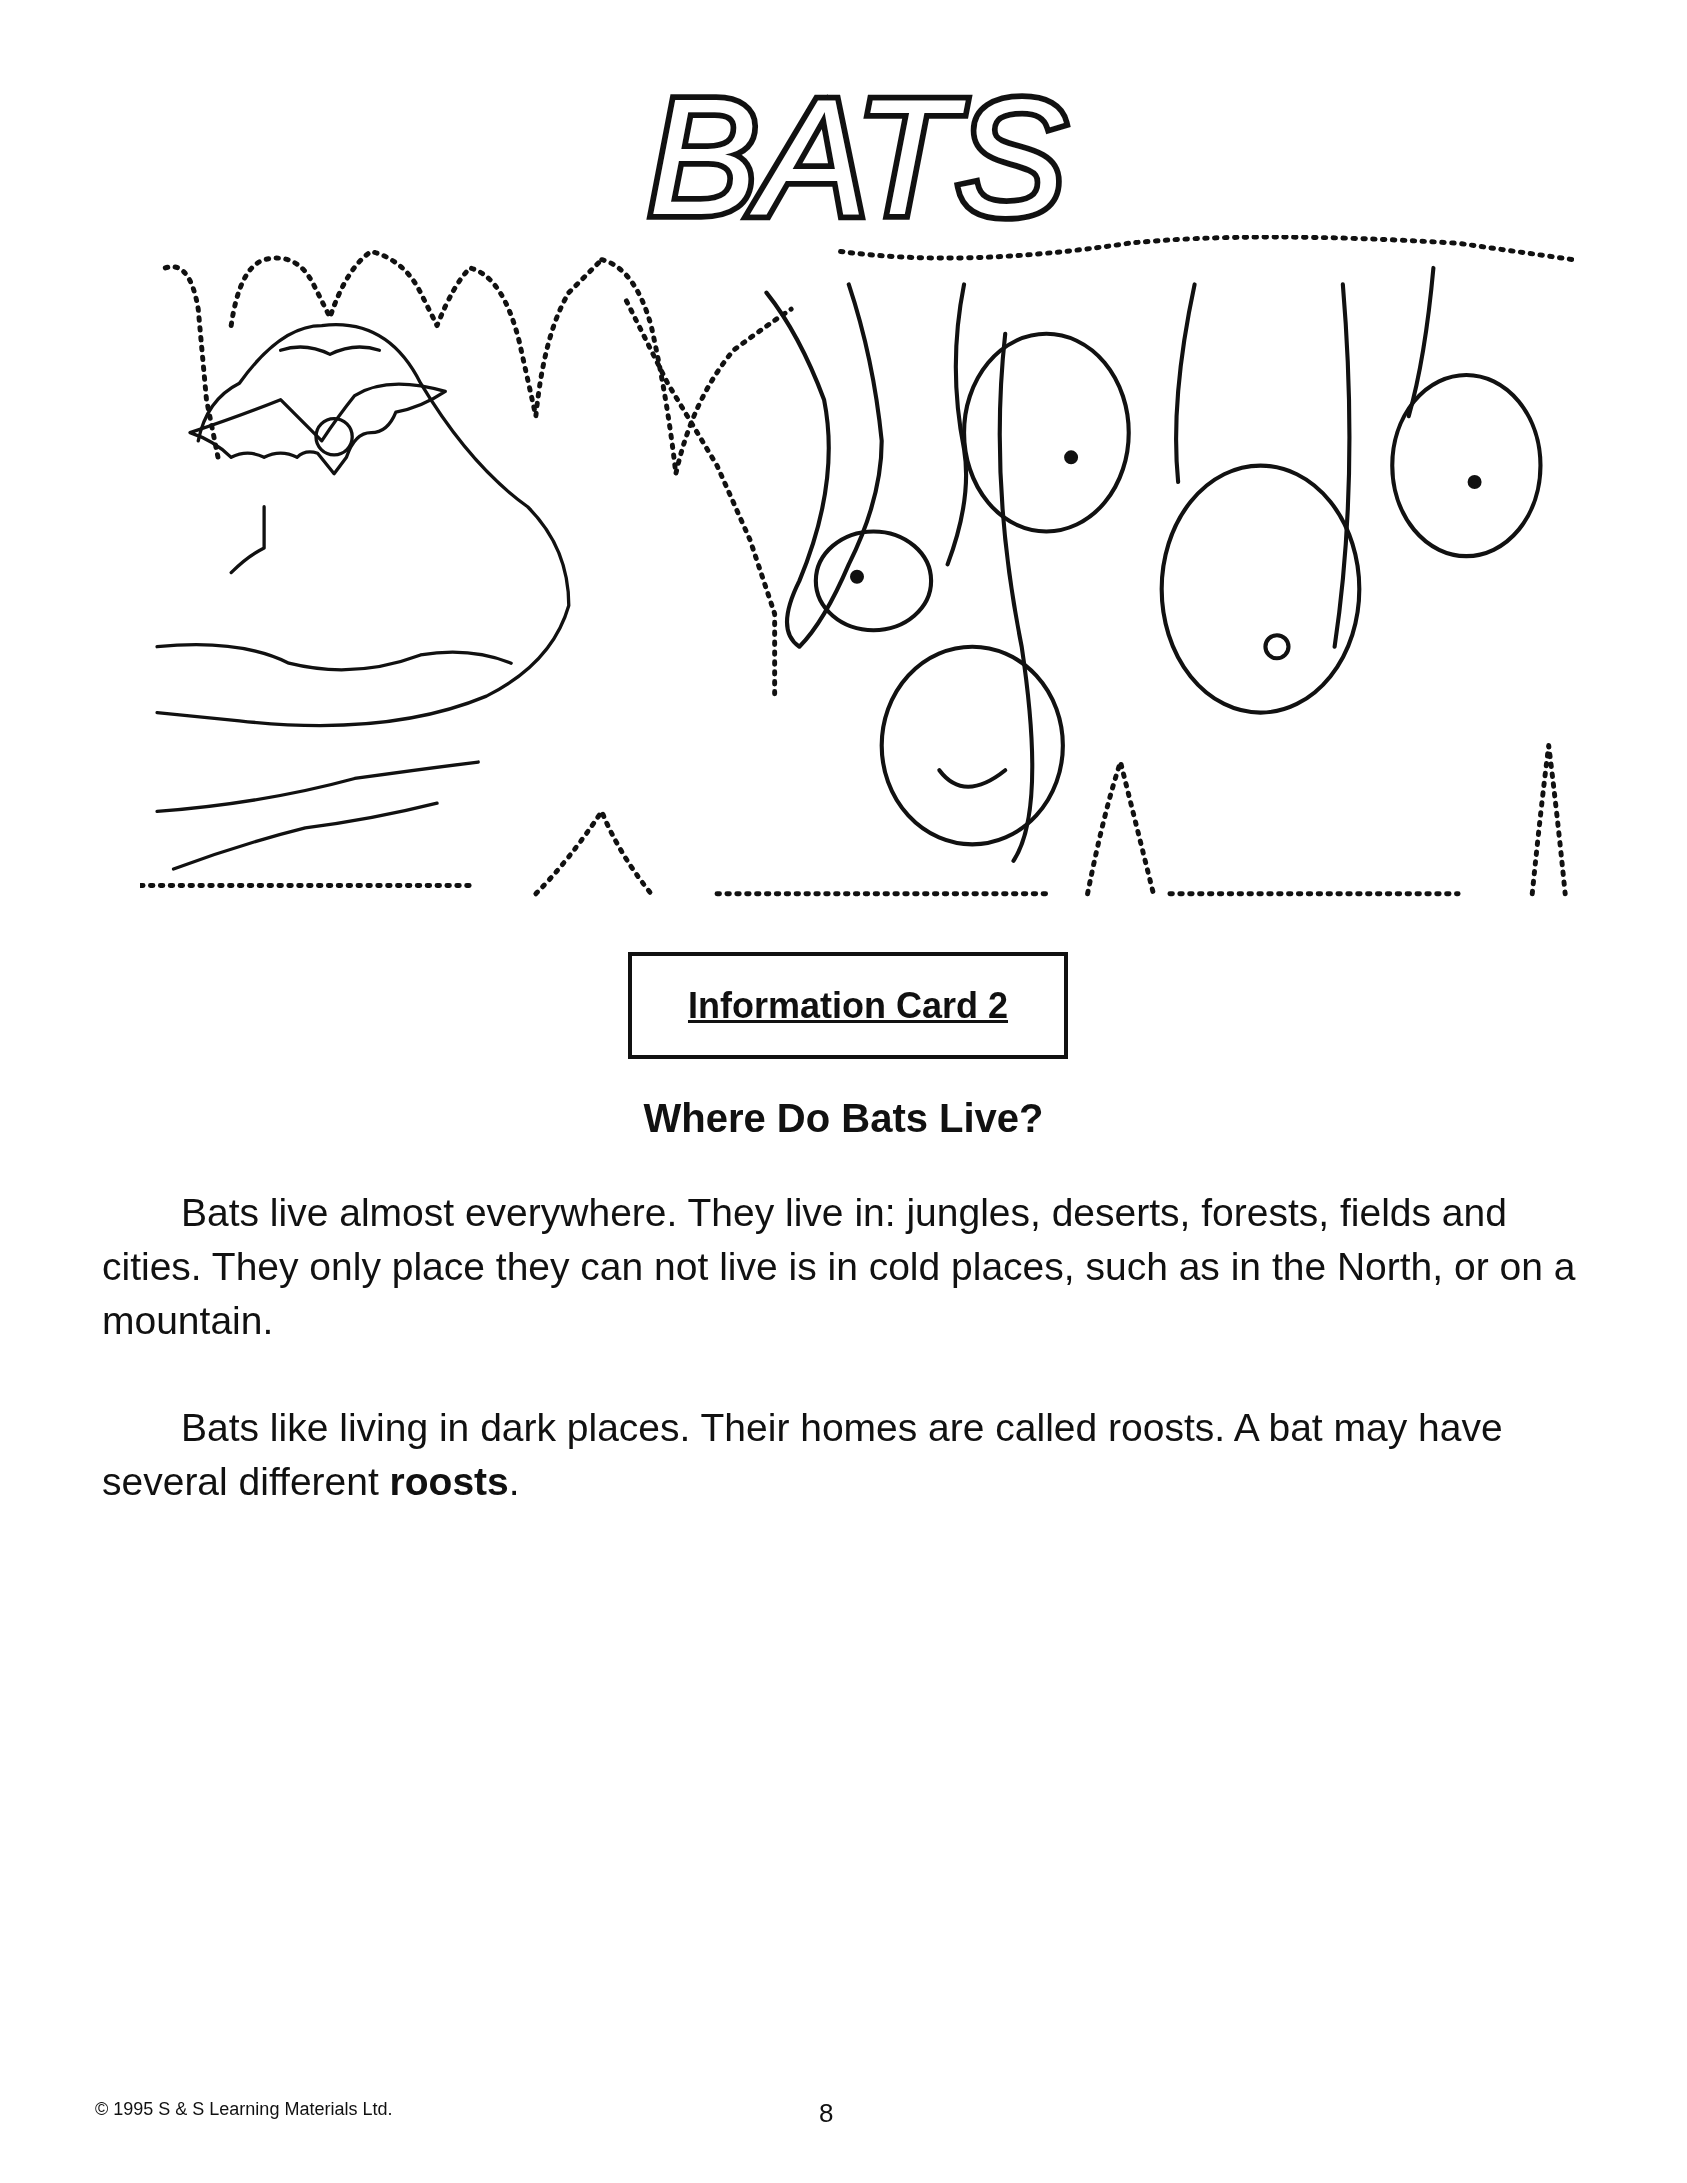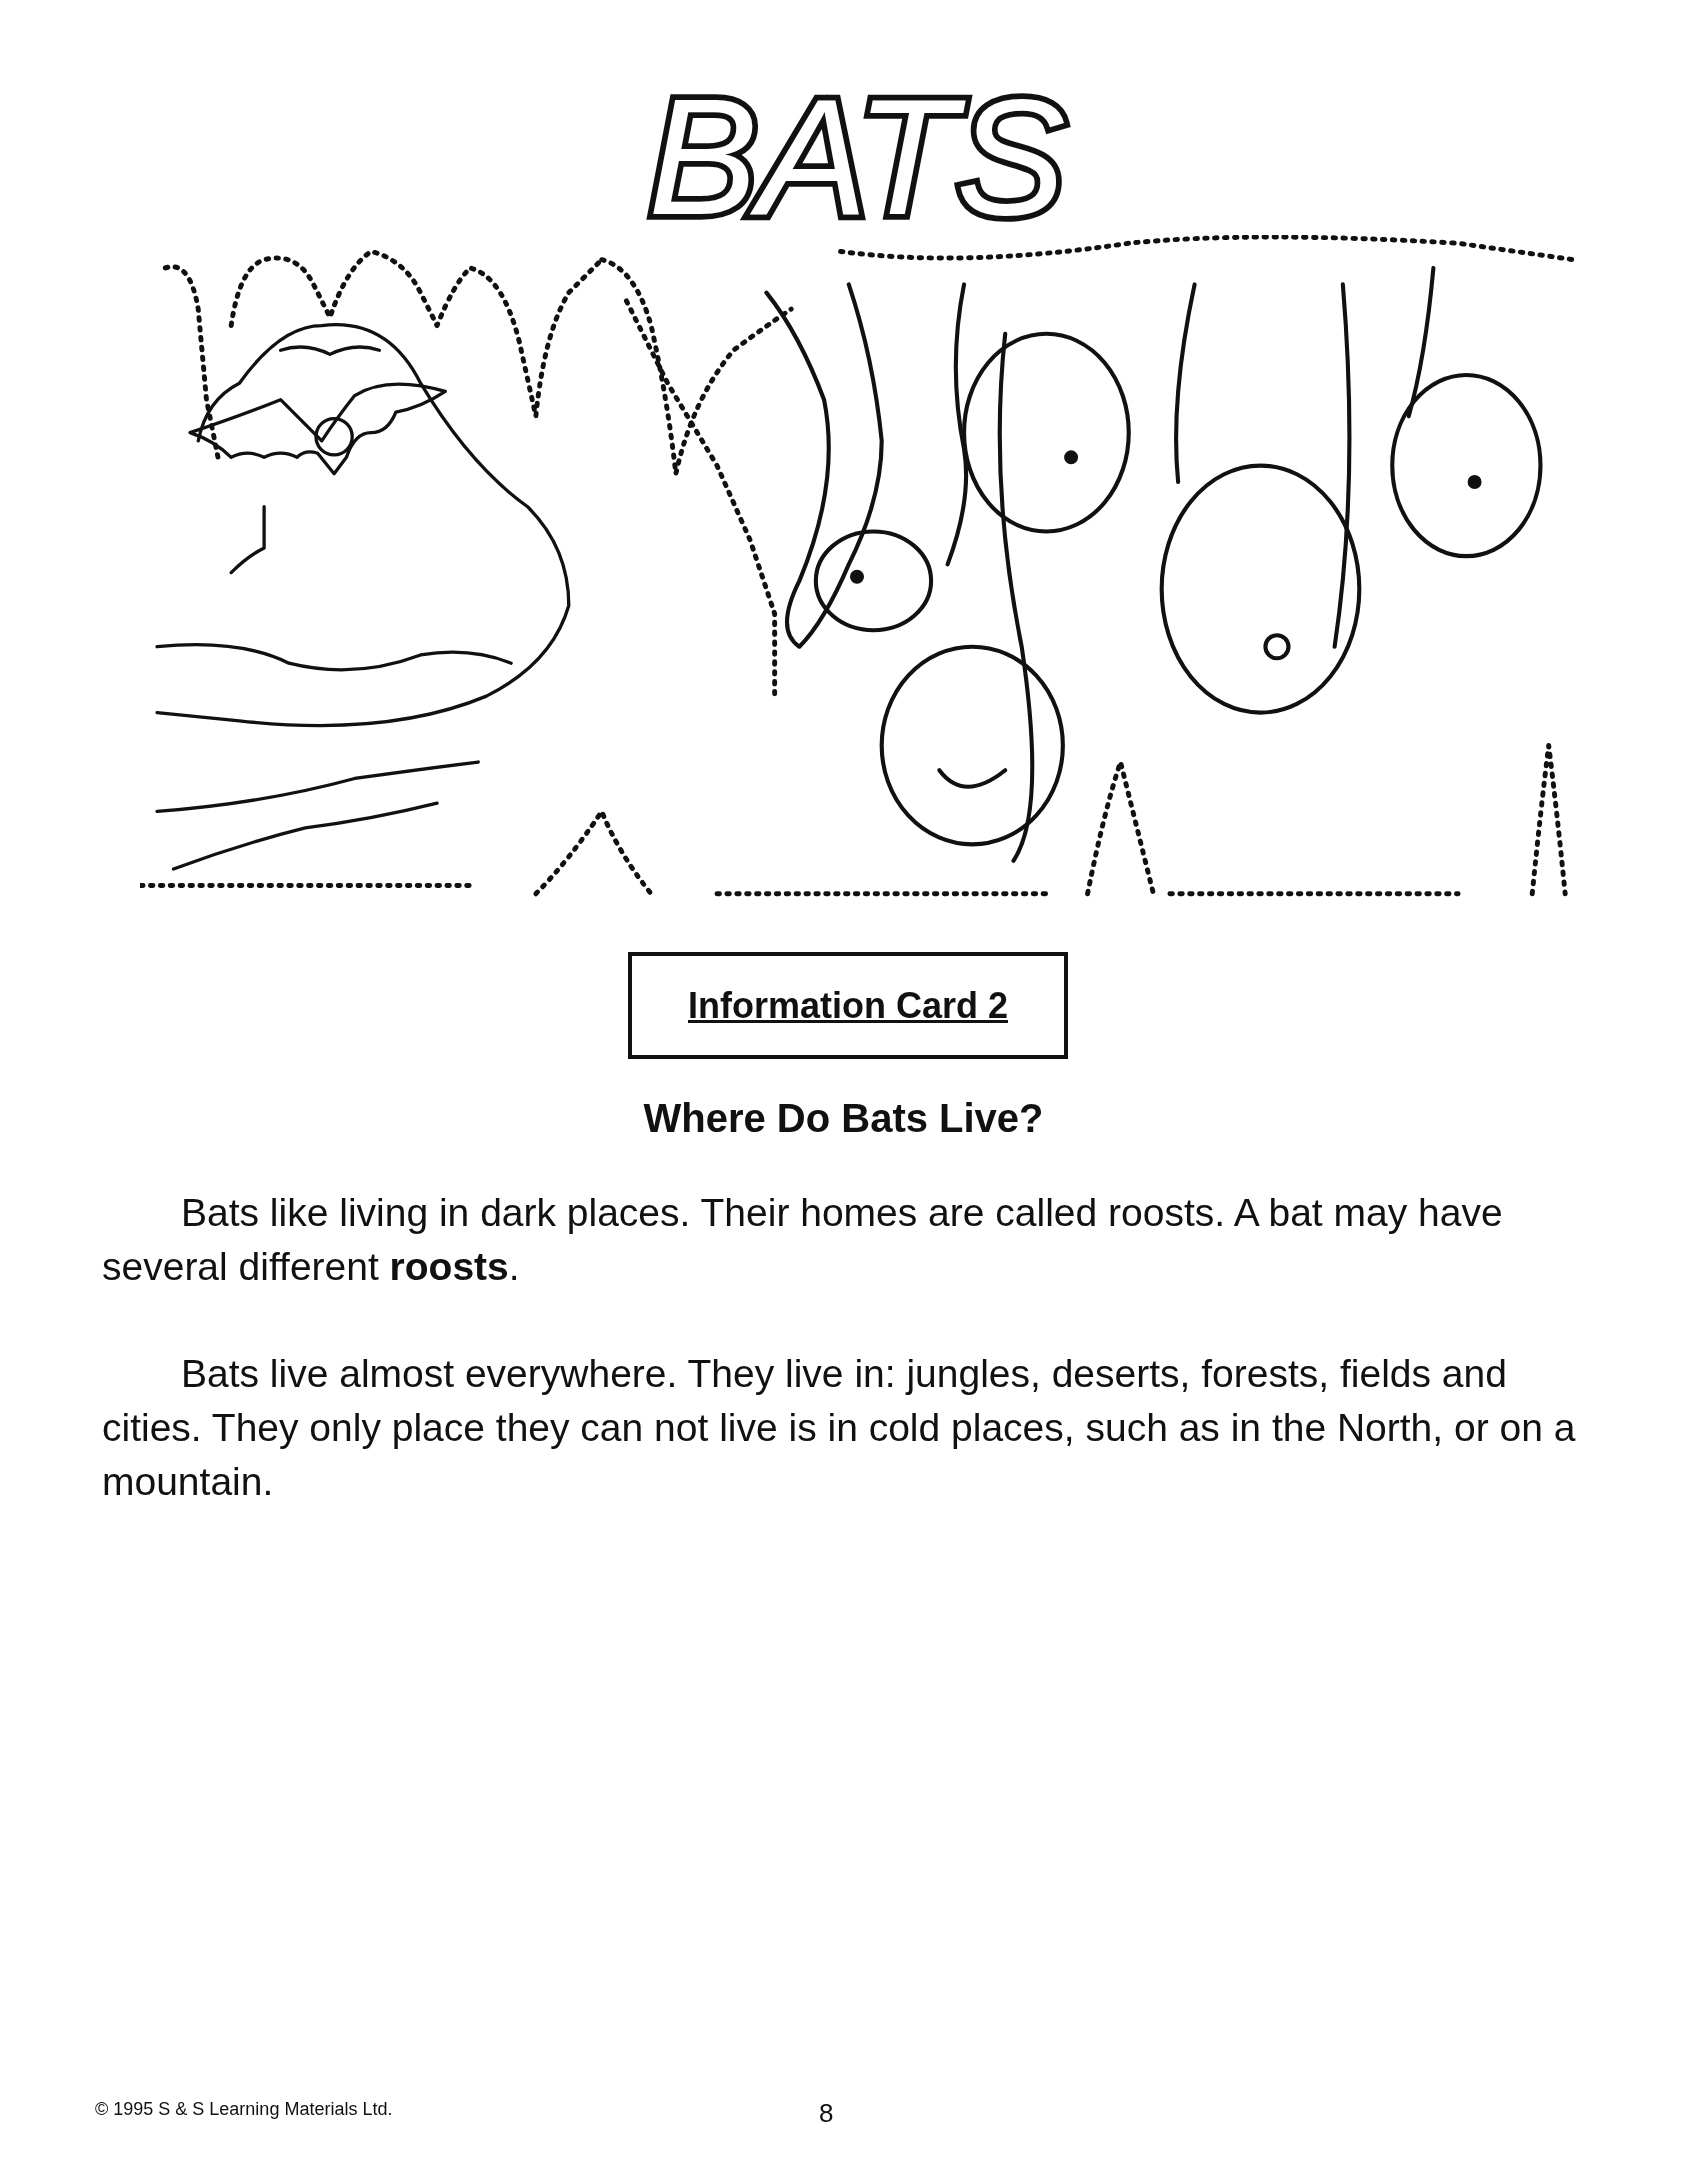--- a/index.html
+++ b/index.html
@@ -93,21 +93,21 @@
     </svg>
   </div>
 
   <div class="card-box">
     <span class="card-label">Information Card 2</span>
   </div>
 
   <div class="heading">Where Do Bats Live?</div>
 
   <div class="body-text">
+    <p class="para">Bats live almost everywhere.  They live in: jungles, deserts, forests, fields and cities.  They only place they can not live is in cold places, such as in the North, or on a mountain.</p>
     <p class="para"><span>Bats like living in dark places.  Their homes are called roosts.  A bat may have several different </span><b>roosts</b><span>.</span></p>
-    <p class="para">Bats live almost everywhere.  They live in: jungles, deserts, forests, fields and cities.  They only place they can not live is in cold places, such as in the North, or on a mountain.</p>
   </div>
 
   <div class="footer-left">© 1995 S &amp; S Learning Materials Ltd.</div>
   <div class="footer-page">8</div>
 
 </div>
 
 
 </body></html>

